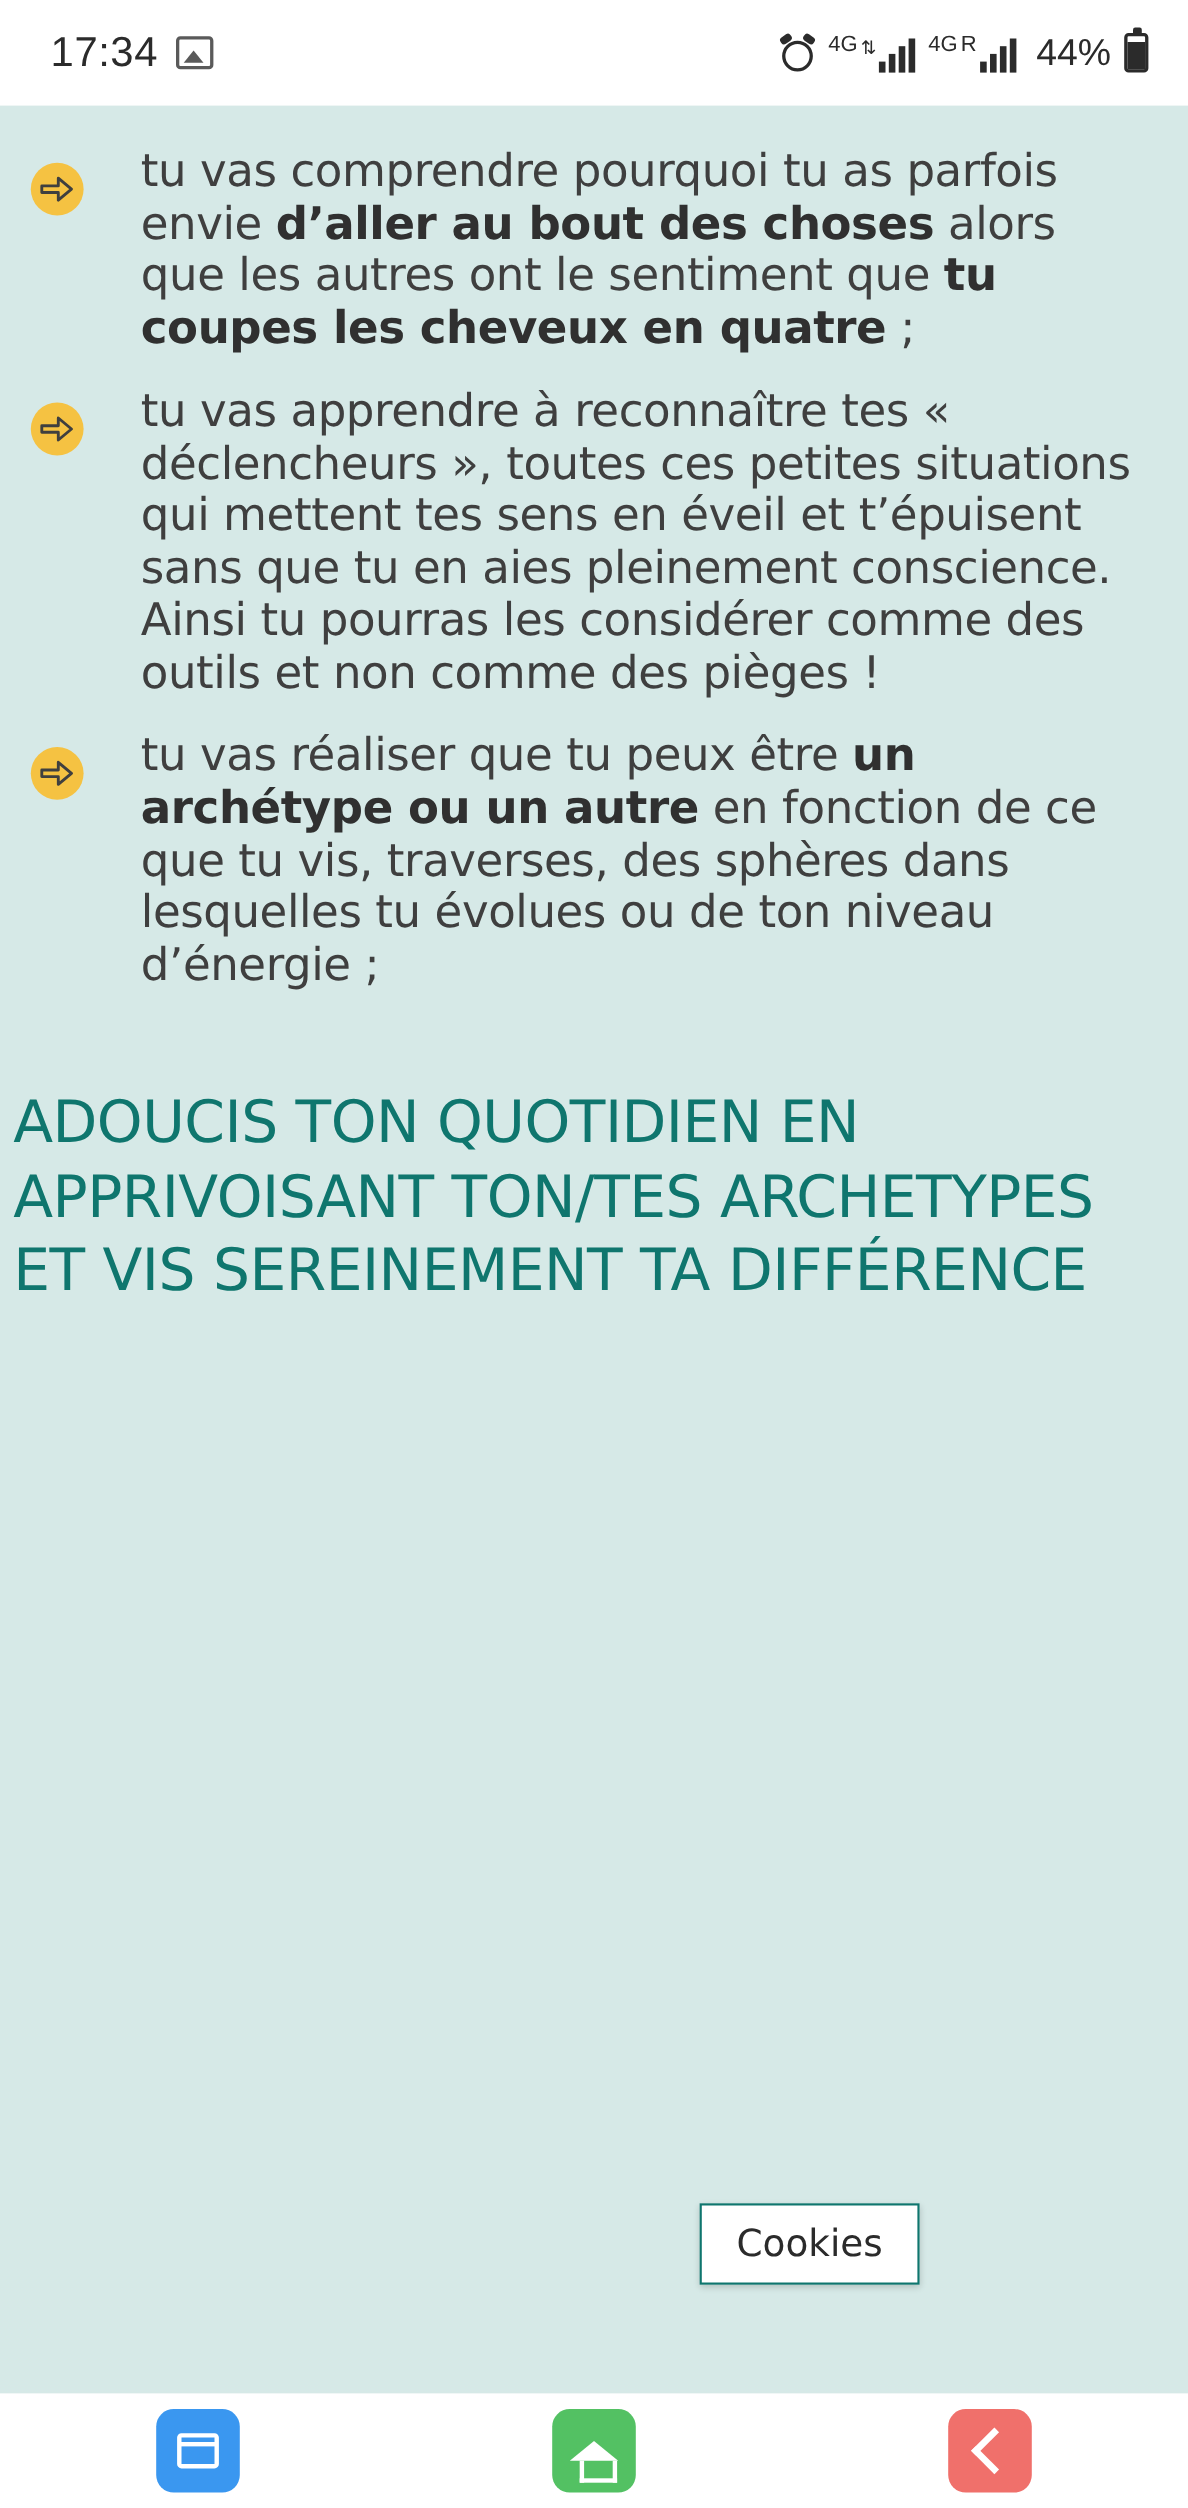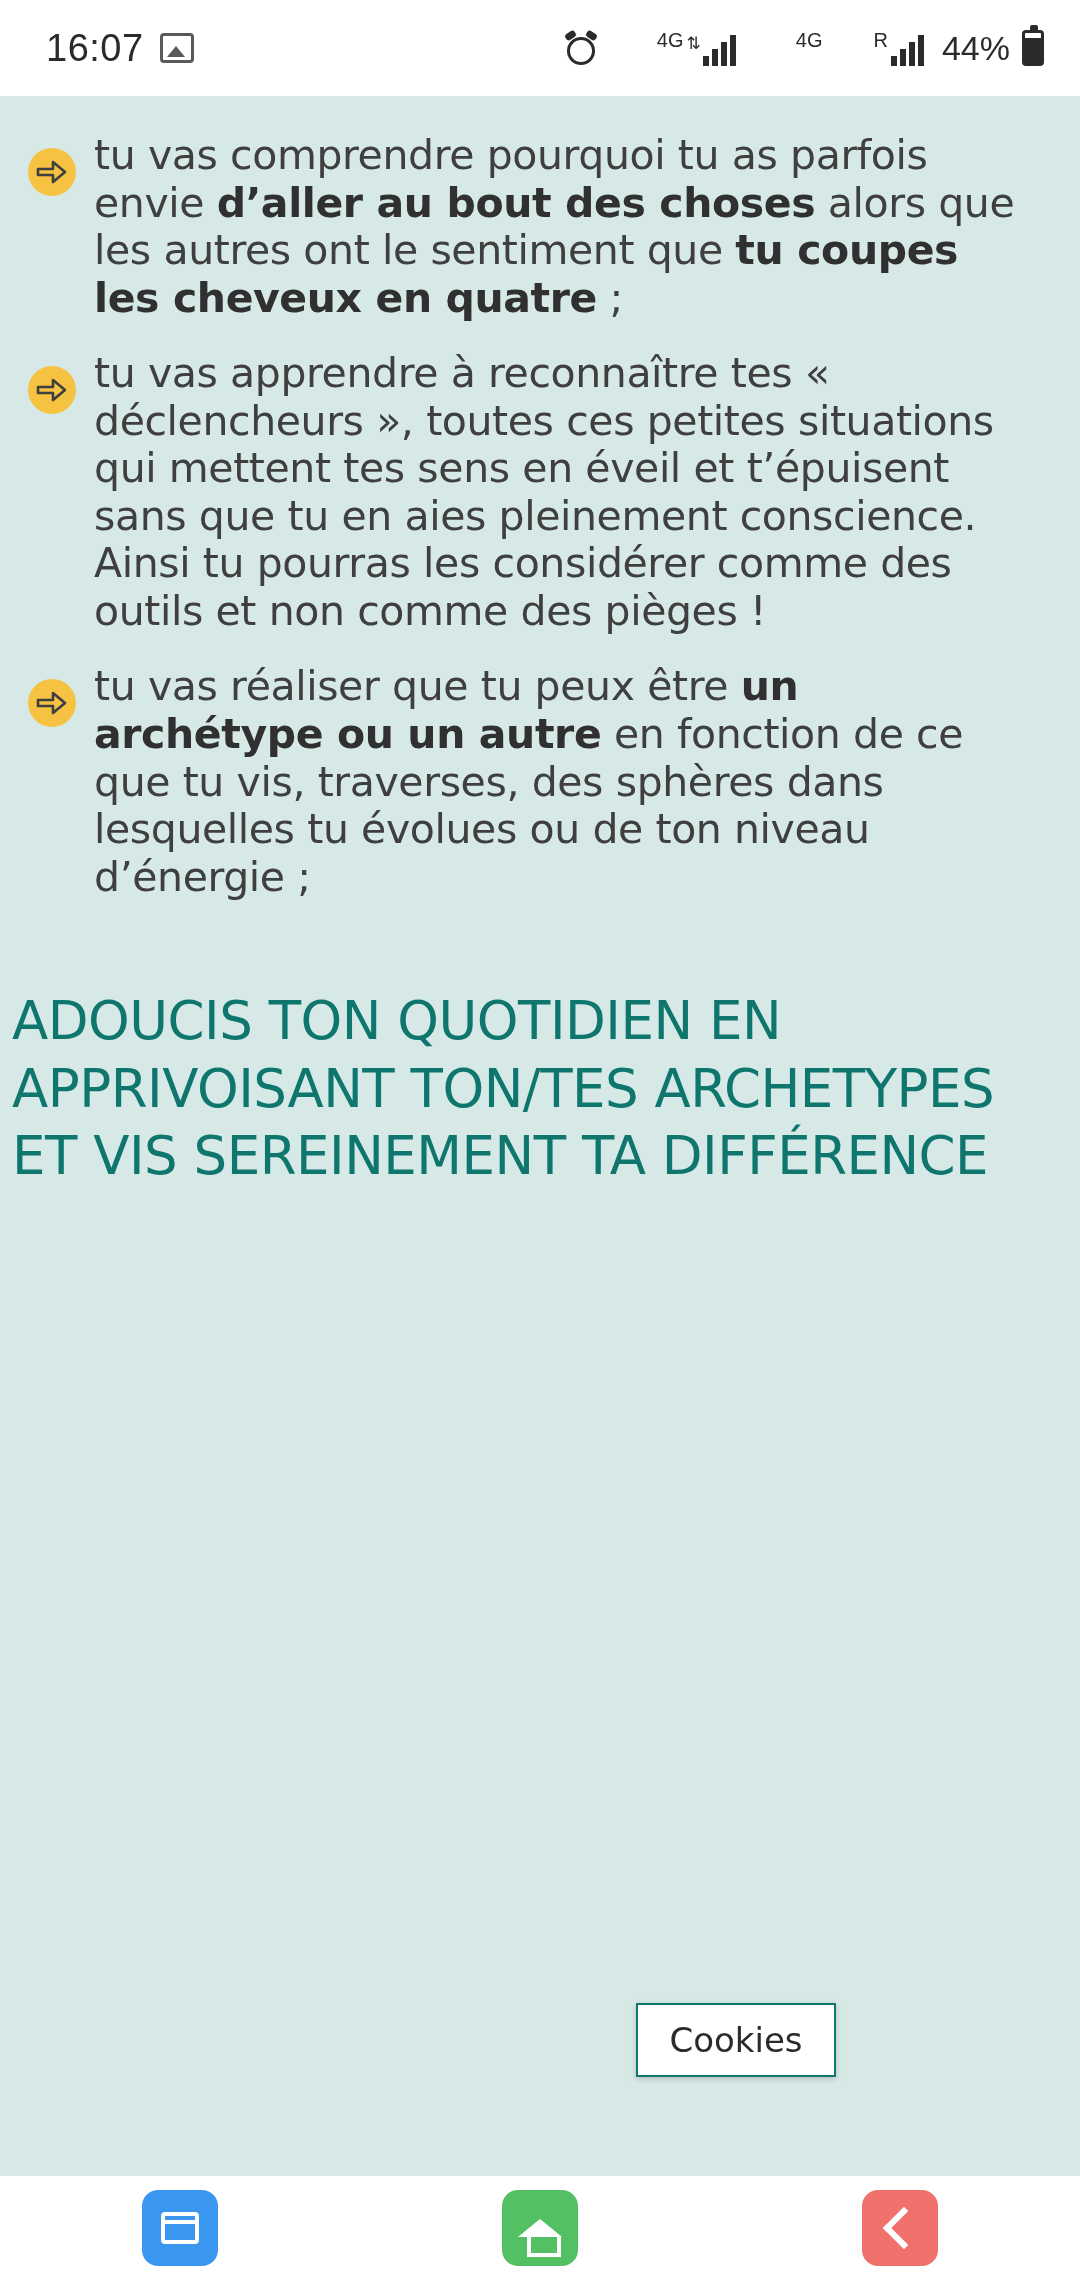--- a/index.html
+++ b/index.html
@@ -89,21 +89,20 @@
   .net-group {
     display: flex;
     align-items: flex-end;
     gap: 3px;
   }
   .net-label {
     font-size: 20px;
     color: #2b2b2b;
     line-height: 1;
     margin-bottom: 16px;
-    margin-left: 48px;
   }
   .arrows {
     font-size: 17px;
     color: #2b2b2b;
     line-height: 1;
     margin-bottom: 14px;
     letter-spacing: -1px;
   }
   .bars {
     display: flex;
@@ -172,20 +171,21 @@
     position: absolute;
     top: 10px;
     left: 8px;
   }
   .bullet-text {
     font-size: 41px;
     line-height: 1.16;
     color: #3f3f3f;
     font-family: "DejaVu Sans", sans-serif;
     letter-spacing: -0.4px;
+    margin-left: 34px;
   }
   .bullet-text b {
     font-weight: bold;
     color: #303030;
   }
 
   .heading {
     margin-top: 86px;
     text-align: left;
     font-size: 53px;
@@ -275,21 +275,21 @@
     border-bottom: 6px solid #ffffff;
     transform: rotate(45deg);
     margin-left: 8px;
   }
 </style>
 </head>
 <body>
 
 <div class="status-bar">
   <div class="status-left">
-    <span class="status-time">16:07</span>
+    <span class="status-time">17:34</span>
     <span class="icon-gallery"></span>
   </div>
   <div class="status-right">
     <span class="icon-alarm">
       <span class="ear-l"></span>
         <span class="ear-r"></span>
         <span class="bell"></span>
     </span>
     <span class="net-group">
       <span class="net-label">4G</span>

